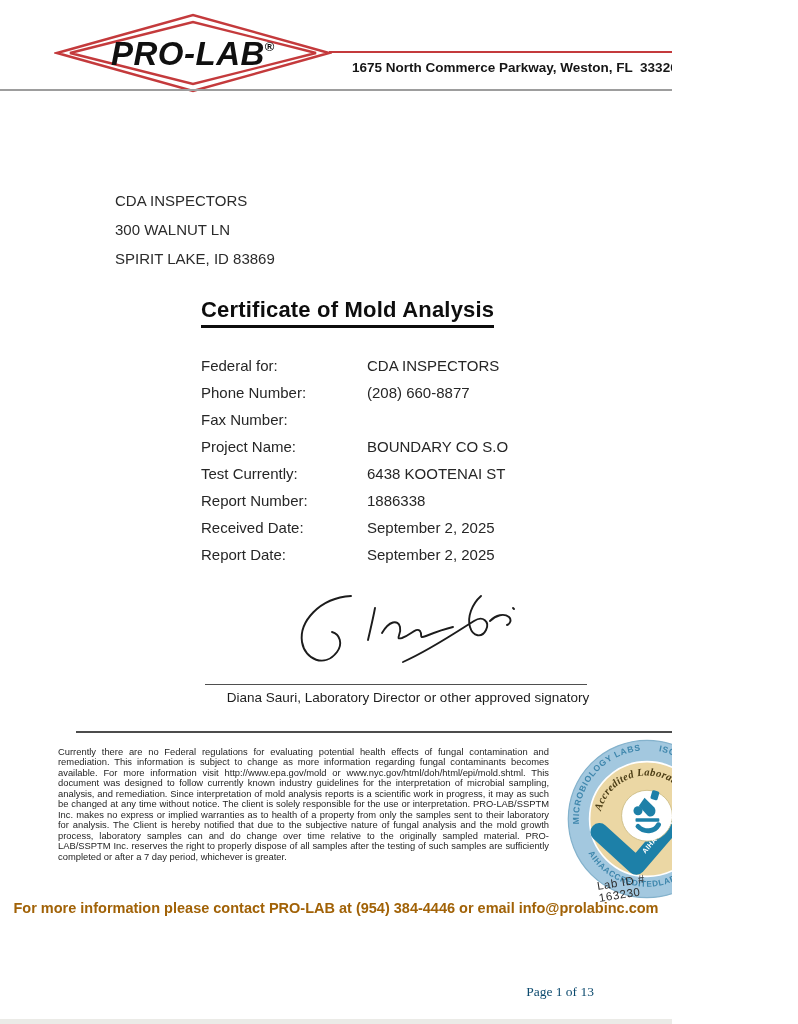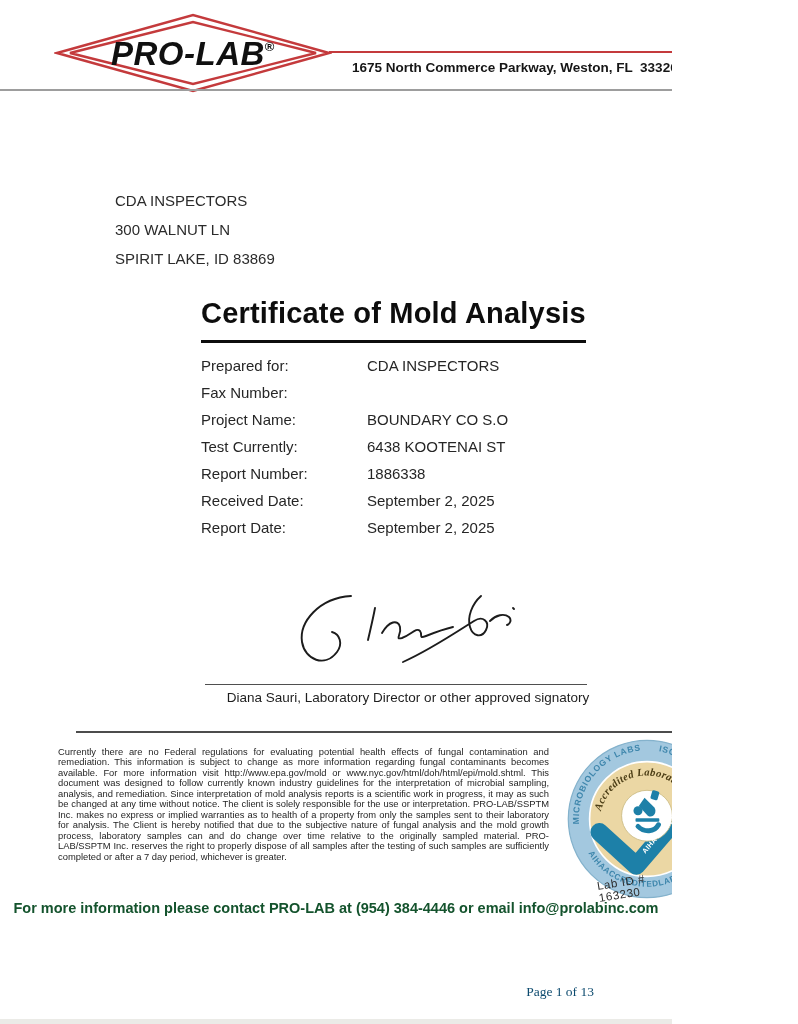--- a/index.html
+++ b/index.html
@@ -21,22 +21,22 @@
   .logo-word{font:italic 900 33px "Liberation Sans",sans-serif;fill:#101010;letter-spacing:.5px;}
   .logo-reg{font:700 13px "Liberation Sans",sans-serif;fill:#101010;}
   .red-line{position:absolute;left:329px;top:51px;width:433px;height:2px;background:var(--brand-red);}
   .hq{position:absolute;left:352px;top:60px;font-weight:700;font-size:13.5px;color:#161616;white-space:pre;}
   .hq .gap{display:inline-block;width:26px;}
 
   
   .recipient{position:absolute;left:115px;top:186px;font-size:15px;line-height:29px;color:#2b2b2b;}
 
   
-  .title{position:absolute;left:201px;top:297px;font-size:29px;font-weight:700;color:#0d0d0d;
-         border-bottom:3.5px solid #0d0d0d;padding-bottom:10px;letter-spacing:.2px;}
+  .title{position:absolute;left:201px;top:297px;font-size:22px;font-weight:700;color:#0d0d0d;
+         border-bottom:3.5px solid #0d0d0d;padding-bottom:2px;letter-spacing:.2px;}
 
   
   .details{position:absolute;left:201px;top:352px;font-size:15px;color:#262626;}
   .details .row{height:27px;line-height:27px;white-space:nowrap;}
   .details .lbl{display:inline-block;width:166px;}
 
   
   .sig-svg{position:absolute;left:285px;top:588px;width:235px;height:88px;}
   .sig{stroke:#1c1c1c;fill:none;stroke-width:1.9;stroke-linecap:round;}
   .sig-line{position:absolute;left:205px;top:684px;width:382px;height:1px;background:#4f4f4f;}
@@ -57,21 +57,21 @@
   .seal-ribbon{stroke:var(--seal-teal);fill:none;stroke-width:22;stroke-linecap:round;stroke-linejoin:round;}
   .seal-ribbon-text{fill:#ffffff;font:700 8.5px "Liberation Sans",sans-serif;letter-spacing:.4px;}
   .seal-center{fill:#ffffff;stroke:#c9b97f;stroke-width:1;}
   .scope{fill:var(--seal-teal);}
   .scope-stroke{stroke:var(--seal-teal);fill:none;stroke-linecap:round;}
   .lab-id{position:absolute;left:598px;top:880px;font-size:11.5px;color:#2e2e2e;transform:rotate(-9deg);
           transform-origin:left center;letter-spacing:.6px;}
 
   
   .footer-contact{position:absolute;left:0;right:0;top:900px;text-align:center;font-weight:700;
-                  font-size:14.5px;color:#14532d;}
+                  font-size:14.5px;color:#a16207;}
   .page-num{position:absolute;right:78px;top:984px;font-family:Liberation Serif, serif;font-size:13.5px;color:#0c4a6e;}
   .edge-bottom{position:absolute;left:0;right:0;bottom:0;height:5px;background:#ebebe7;}
 </style>
 </head>
 <body>
 
 <div class="page">
 
   <svg class="logo-svg" viewBox="0 0 278 82">
     <polygon class="diamond" points="3,41 139,3 275,41 139,79"></polygon>
@@ -85,21 +85,24 @@
   <div class="recipient">
     <div>CDA INSPECTORS</div>
     <div>300 WALNUT LN</div>
     <div>SPIRIT LAKE, ID 83869</div>
   </div>
 
   <div class="title">Certificate of Mold Analysis</div>
 
   <div class="details">
     <div class="row">
-      <span class="lbl">Prepared for:</span><span>CDA INSPECTORS</span>
+      <span class="lbl">Federal for:</span><span>CDA INSPECTORS</span>
+    </div>
+    <div class="row">
+      <span class="lbl">Phone Number:</span><span>(208) 660-8877</span>
     </div>
     <div class="row">
       <span class="lbl">Fax Number:</span><span></span>
     </div>
     <div class="row">
       <span class="lbl">Project Name:</span><span>BOUNDARY CO S.O</span>
     </div>
     <div class="row">
       <span class="lbl">Test Currently:</span><span>6438 KOOTENAI ST</span>
     </div>

